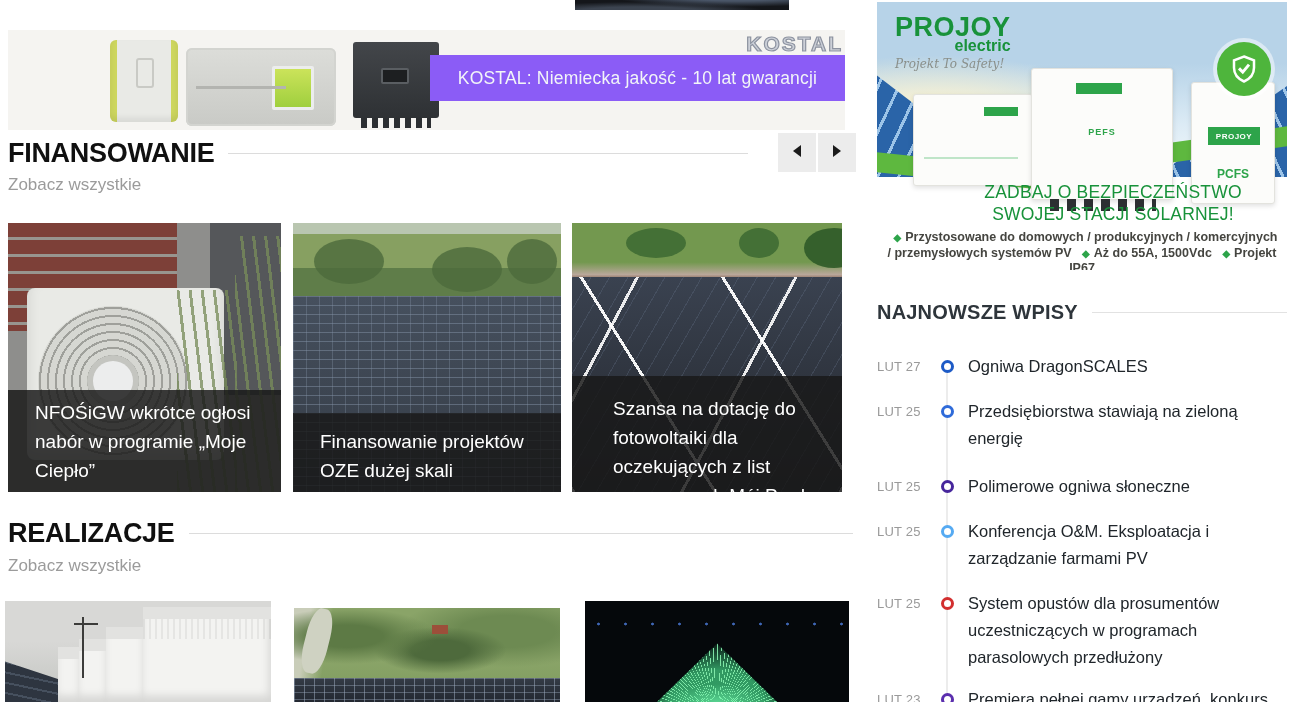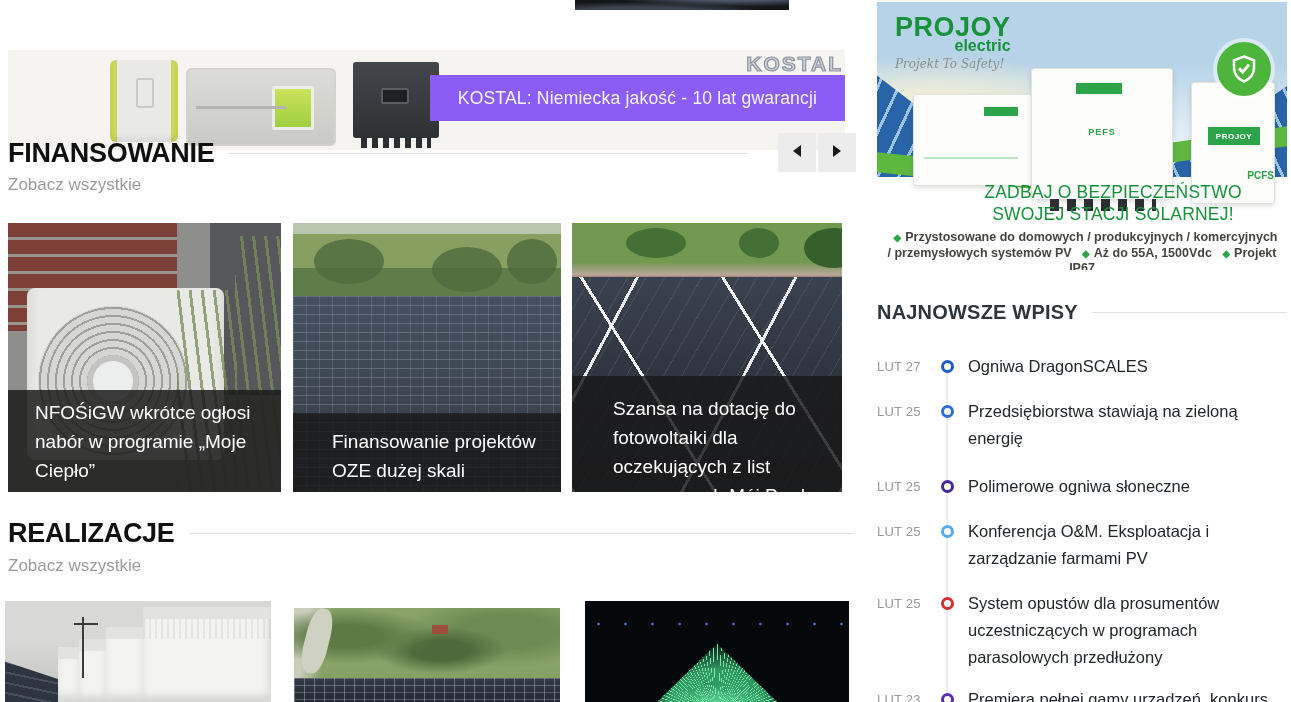--- a/index.html
+++ b/index.html
@@ -6,21 +6,21 @@
   html,body { width:1291px; height:702px; background:#fff; overflow:hidden;
               font-family:"Liberation Sans", sans-serif; }
   #stage { position:absolute; inset:0; width:1291px; height:702px; overflow:hidden; }
 
   
   .top-frag{position:absolute;left:575px;top:0;width:214px;height:10px;
     background:radial-gradient(ellipse at 30% 120%, #3c4450 0 30%, transparent 60%),
                radial-gradient(ellipse at 75% -40%, #4a5668 0 25%, transparent 55%),#14161a;}
 
   
-  .kostal-banner{position:absolute;left:8px;top:30px;width:837px;height:100px;background:#f5f4f1;margin-top:20px;}
+  .kostal-banner{position:absolute;left:8px;top:30px;width:837px;height:100px;background:#f5f4f1;}
   .inv{position:absolute;border-radius:6px;}
   .inv1{left:102px;top:10px;width:68px;height:82px;background:linear-gradient(90deg,#cdd65e 0 7px,#e9eae6 7px calc(100% - 7px),#cdd65e calc(100% - 7px));box-shadow:inset 0 -4px 6px rgba(0,0,0,.08);}
   .inv1:before{content:"";position:absolute;left:26px;top:18px;width:14px;height:26px;border:2px solid #c9cac5;border-radius:3px;}
   .inv2{left:178px;top:18px;width:150px;height:78px;background:linear-gradient(180deg,#dcddd9,#c9cac6);box-shadow:inset 0 0 0 2px #d3d4d0;}
   .inv2 .screen{position:absolute;right:22px;top:18px;width:42px;height:44px;background:linear-gradient(180deg,#cbe35a,#9fcf3e);border:3px solid #eceded;border-radius:2px;}
   .inv2 .slot{position:absolute;left:10px;top:38px;width:90px;height:3px;background:#b3b4b0;}
   .inv3{left:345px;top:12px;width:86px;height:76px;background:linear-gradient(180deg,#43464a,#2e3134);border-radius:3px;}
   .inv3 .screen{position:absolute;left:28px;top:26px;width:28px;height:16px;background:#1d1f21;border:2px solid #5a5e62;border-radius:2px;}
   .inv3:after{content:"";position:absolute;left:8px;bottom:-10px;width:70px;height:10px;
     background:repeating-linear-gradient(90deg,#2c2f32 0 6px,transparent 6px 11px);}
@@ -77,21 +77,21 @@
   .art3 .bush{position:absolute;top:2%;width:60px;height:30px;border-radius:50%;background:#3f6b33;opacity:.9;}
   .art3 .g1{left:20%;} .art3 .g2{left:62%;width:40px;} .art3 .g3{left:86%;height:40px;background:#2f5a28;}
   .art3 .panels{position:absolute;left:0;top:20%;width:100%;height:80%;
     background:repeating-linear-gradient(58deg, rgba(255,255,255,.95) 0 3px, transparent 3px 120px),
                repeating-linear-gradient(-62deg, rgba(255,255,255,.9) 0 3px, transparent 3px 140px),
                repeating-linear-gradient(120deg, rgba(110,125,150,.25) 0 1px, transparent 1px 16px),
                linear-gradient(180deg,#3a4250,#23262c);}
   .ovl{position:absolute;left:0;right:0;bottom:0;background:rgba(25,25,25,.84);color:#fff;}
   .ovl span{display:block;padding:0 14px 0 27px;font-size:19px;line-height:29px;font-weight:400;}
   .ovl1{top:167px;} .ovl1 span{padding-top:8px;}
-  .ovl2{top:190px;padding-left:12px;} .ovl2 span{padding-top:14px;}
+  .ovl2{top:190px;} .ovl2 span{padding-top:14px;}
   .ovl3{top:153px;padding-left:14px;} .ovl3 span{padding-top:18px;}
 
   
   .thumb{position:absolute;display:block;overflow:hidden;cursor:pointer;}
   .t1{left:5px;top:601px;width:266px;height:101px;}
   .t2{left:294px;top:608px;width:266px;height:94px;}
   .t3{left:585px;top:601px;width:264px;height:101px;}
   .bart{position:absolute;inset:0;}
   .bart1{background:linear-gradient(180deg,#d8d8d6 0 40%,#c2c4c0);}
   .bart1 .box{position:absolute;background:#f3f3f1;box-shadow:inset 0 12px 0 #e2e2e0, inset -2px -6px 8px rgba(0,0,0,.12);}
@@ -146,21 +146,21 @@
   .ad .d1 .lbl{position:absolute;right:14px;top:12px;width:34px;height:9px;background:#2da44a;}
   .ad .d1 .ln{position:absolute;left:10px;bottom:26px;width:80%;height:2px;background:#bfe5c8;}
   .ad .d2{left:154px;top:66px;width:142px;height:132px;}
   .ad .d2 .lbl{position:absolute;left:44px;top:14px;width:46px;height:11px;background:#2da44a;}
   .ad .d2 .mid{position:absolute;left:12px;top:66px;width:118px;height:2px;background:#bfe5c8;}
   .ad .d2 .code{position:absolute;left:0;top:58px;width:100%;text-align:center;font-size:9px;font-weight:700;color:#2da44a;letter-spacing:1px;background:#fcfcfa;}
   .ad .d2 .plugs{position:absolute;left:18px;bottom:-12px;width:106px;height:12px;
      background:repeating-linear-gradient(90deg,#2c2f32 0 9px,transparent 9px 17px);}
   .ad .d3{left:314px;top:80px;width:84px;height:122px;}
   .ad .d3 .lbl{position:absolute;left:16px;top:44px;width:52px;height:18px;background:#2da44a;color:#fff;font-size:8px;font-weight:800;display:flex;align-items:center;justify-content:center;letter-spacing:.5px;}
-  .ad .d3 .code{position:absolute;left:0;bottom:22px;width:100%;text-align:right;font-size:10px;font-weight:700;color:#2da44a;}
+  .ad .d3 .code{position:absolute;left:0;bottom:22px;width:100%;text-align:center;font-size:12px;font-weight:700;color:#2da44a;}
   .ad .logo{position:absolute;left:18px;top:10px;}
   .ad .logo .b{font-size:27px;font-weight:800;color:#18923a;letter-spacing:.5px;}
   .ad .logo .e{display:block;text-align:right;font-size:16px;font-weight:700;color:#18923a;margin-top:-6px;}
   .ad .logo .s{display:block;font-size:12px;font-style:italic;color:#8a8f8a;margin-top:2px;font-family:"DejaVu Serif", serif;}
   .ad .shield{position:absolute;right:16px;top:40px;width:54px;height:54px;border-radius:50%;background:#4eb53c;
      display:flex;align-items:center;justify-content:center;box-shadow:0 0 0 4px rgba(255,255,255,.5);}
   .ad .headline{position:absolute;left:70px;right:8px;text-align:center;font-weight:400;color:#18923a;font-size:17.5px;letter-spacing:.2px;}
   .ad .h1{top:180px;} .ad .h2{top:202px;}
   .ad .features{position:absolute;left:8px;right:8px;top:228px;text-align:center;font-size:12.5px;line-height:15.5px;color:#454540;font-weight:600;}
   .ad .dia{color:#2da44a;font-style:normal;font-size:10px;padding:0 4px 0 7px;}

